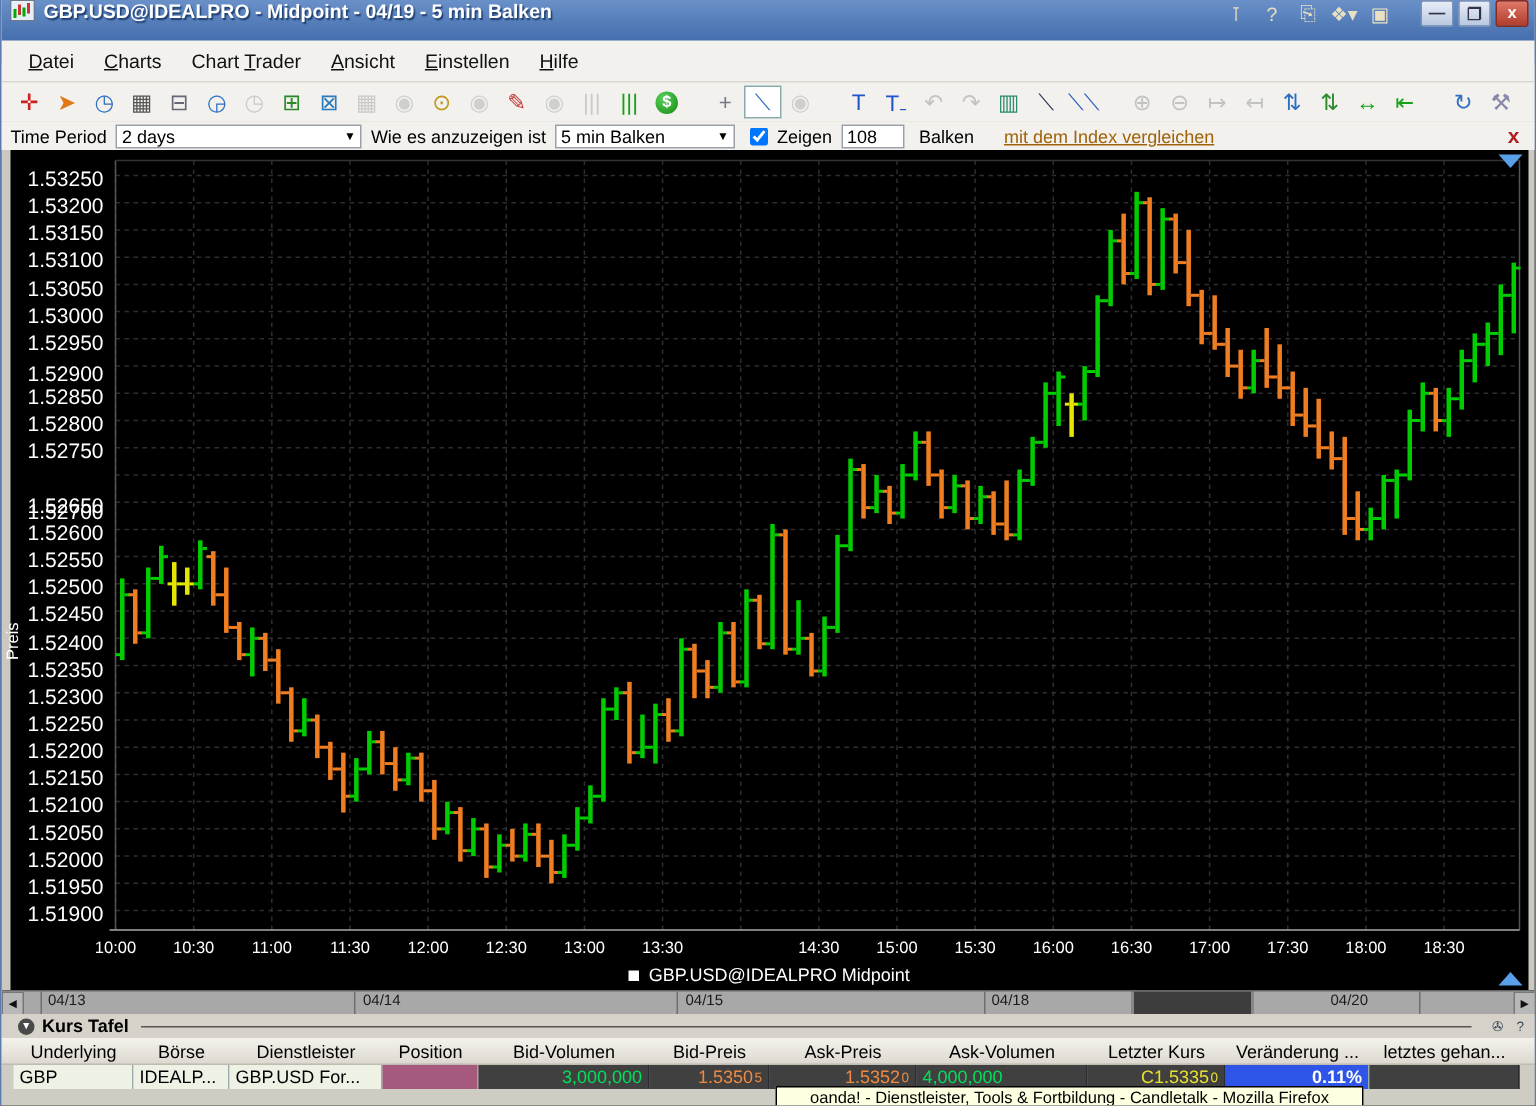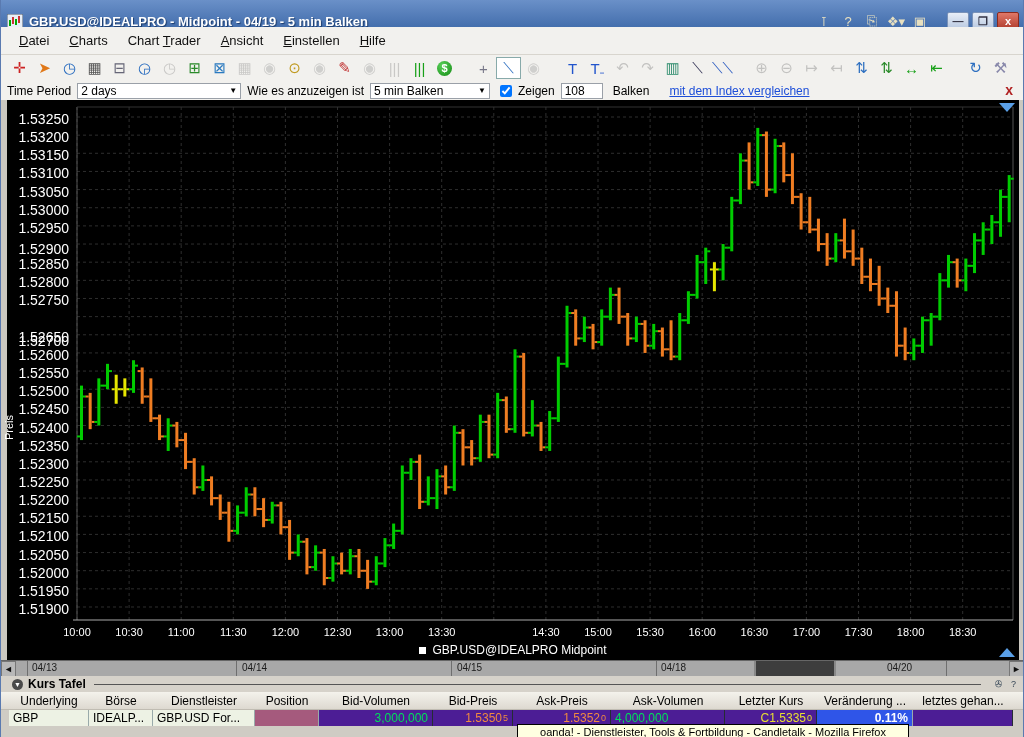--- a/index.html
+++ b/index.html
@@ -1,19 +1,19 @@
 <!DOCTYPE html>
 <html><head>
 <meta charset="utf-8">
 <style>
   html,body{margin:0;padding:0;background:#888;}
   *{box-sizing:border-box;font-family:"Liberation Sans",sans-serif;}
   #window{position:relative;width:1024px;height:737px;background:#d4d0c8;overflow:hidden;border-left:1px solid #5a7ab0;border-right:1px solid #5a7ab0;}
   
-  .titlebar{position:absolute;left:0;top:0;width:1024px;height:42px;background:linear-gradient(#6a90c8,#2f5c9e);display:flex;align-items:center;padding:0 6px;color:#fff;}
+  .titlebar{position:absolute;left:0;top:0;width:1024px;height:42px;background:linear-gradient(#6a90c8,#2f5c9e);display:flex;align-items:flex-start;padding:0 6px;color:#fff;}
   .titlebar .ttl{font-size:13px;font-weight:bold;margin-left:6px;text-shadow:1px 1px 1px #1a3a6a;flex:1;white-space:nowrap;}
   .tb-ico{width:20px;height:18px;display:flex;align-items:center;justify-content:center;font-size:13px;margin-left:4px;color:#e8e0c0;cursor:default;}
   .winbtn{width:22px;height:18px;margin-left:3px;display:flex;align-items:center;justify-content:center;font-size:11px;font-weight:bold;background:linear-gradient(#e8eef8,#b8c8e0);border:1px solid #7a92b8;border-radius:2px;color:#334;}
   .winbtn.close{background:linear-gradient(#e07868,#b03c2c);color:#fff;border-color:#8a2a1e;}
   
   .menubar{position:absolute;left:0;top:27px;width:1024px;height:28px;background:#f2f1ee;border-bottom:1px solid #d8d5ce;display:flex;align-items:center;padding-left:8px;}
   .menu-item{font-size:13px;color:#111;padding:4px 10px;cursor:default;}
   .menu-item u{text-decoration:underline;}
   
   .toolbar{position:absolute;left:0;top:55px;width:1024px;height:26px;background:#f2f1ee;display:flex;align-items:center;padding-left:6px;}
@@ -21,21 +21,21 @@
   .t-ico.sel{background:#fff;border:1px solid #8aa;}
   .t-ico.dis{opacity:.38;filter:grayscale(1);}
   .t-gap{margin-left:14px;}
   .dollar{width:15px;height:15px;border-radius:50%;background:radial-gradient(circle at 35% 30%,#5ad05a,#138a13);color:#fff;font-size:11px;font-weight:bold;display:flex;align-items:center;justify-content:center;}
   
   .paramsbar{position:absolute;left:0;top:81px;width:1024px;height:19px;background:#f2f1ee;display:flex;align-items:center;font-size:12px;color:#000;}
   .paramsbar .lbl{margin:0 6px;}
   .combo{background:#fff;border:1px solid #9aa0a8;height:16px;display:flex;align-items:center;justify-content:space-between;padding:0 3px;font-size:12px;}
   .combo .arr{font-size:8px;margin-left:6px;}
   .numbox{background:#fff;border:1px solid #9aa0a8;height:16px;width:42px;padding:0 3px;font-size:12px;display:flex;align-items:center;}
-  .idxlink{color:#1d4ed8;text-decoration:underline;margin-left:14px;}
+  .idxlink{color:#a16207;text-decoration:underline;margin-left:14px;}
   .close-x{position:absolute;right:12px;top:1px;color:#b02020;font-weight:bold;font-size:14px;}
   
   #chart{position:absolute;left:0;top:100px;width:1024px;height:560px;background:#000;}
   #chart .edge{position:absolute;top:0;width:6px;height:560px;background:#cbc8c0;}
   #plot{position:absolute;left:0;top:0;}
   .ylab{position:absolute;color:#fff;font-size:14px;width:58px;text-align:right;}
   .xlab{position:absolute;color:#fff;font-size:11px;width:44px;text-align:center;top:526px;}
   .preis{position:absolute;left:2px;top:340px;color:#fff;font-size:11px;transform:rotate(-90deg);transform-origin:left top;}
   .legend{position:absolute;left:0;top:543px;width:1024px;text-align:center;color:#fff;font-size:12px;}
   .legend .sq{display:inline-block;width:7px;height:7px;background:#fff;margin-right:6px;}
@@ -52,21 +52,21 @@
   #kurshdr{position:absolute;left:0;top:676px;width:1024px;height:16px;background:#d6d2ca;display:flex;align-items:center;padding:0 6px;}
   #kurshdr .cicon{width:11px;height:11px;border-radius:50%;background:#4a4a4a;color:#fff;font-size:7px;display:flex;align-items:center;justify-content:center;margin:0 5px;}
   #kurshdr .ktitle{font-size:12px;font-weight:bold;color:#000;white-space:nowrap;}
   #kurshdr .rule{flex:1;height:1px;background:#555;margin:0 8px;}
   #kurshdr .ricon{width:11px;height:11px;border-radius:50%;font-size:9px;display:flex;align-items:center;justify-content:center;color:#345;margin-left:4px;}
   .thead{position:absolute;left:0;top:692px;width:1024px;height:18px;background:linear-gradient(#f4f2ec,#ddd9d0);display:flex;padding-left:8px;border-bottom:1px solid #c0bcb2;}
   .th{font-size:12px;color:#000;display:flex;align-items:center;justify-content:center;overflow:hidden;white-space:nowrap;}
   .trow{position:absolute;left:0;top:710px;width:1024px;height:16px;display:flex;padding-left:8px;background:#cfccc4;}
   .td{font-size:12px;display:flex;align-items:center;padding:0 4px;overflow:hidden;white-space:nowrap;border-right:1px solid #9aa;}
   .td.pale{background:#edf2e4;color:#000;}
-  .td.dark{background:#4c1d95;border-right:1px solid #252d33;}
+  .td.dark{background:#404040;border-right:1px solid #252d33;}
   .td.right{justify-content:flex-end;}
   .td sup{font-size:9px;margin-left:1px;}
   .g{color:#00e05a;}.o{color:#f08a40;}.y{color:#e8e030;}
   .td.pos{background:#a55a7d;}
   .td.chg{background:#2f55e8;color:#fff;font-weight:bold;}
   
   .c0{width:80px}.c1{width:64px}.c2{width:102px}.c3{width:64px}.c4{width:114px}.c5{width:80px}.c6{width:98px}.c7{width:114px}.c8{width:92px}.c9{width:96px}.c10{width:100px}
   .bottomstrip{position:absolute;left:0;top:726px;width:1024px;height:11px;background:#cfccc4;}
   #tooltip{position:absolute;left:516px;top:724px;width:392px;height:20px;background:#ffffe1;border:1px solid #000;font-size:11px;color:#000;display:flex;align-items:flex-start;justify-content:center;padding-top:1px;white-space:nowrap;}
 </style>

